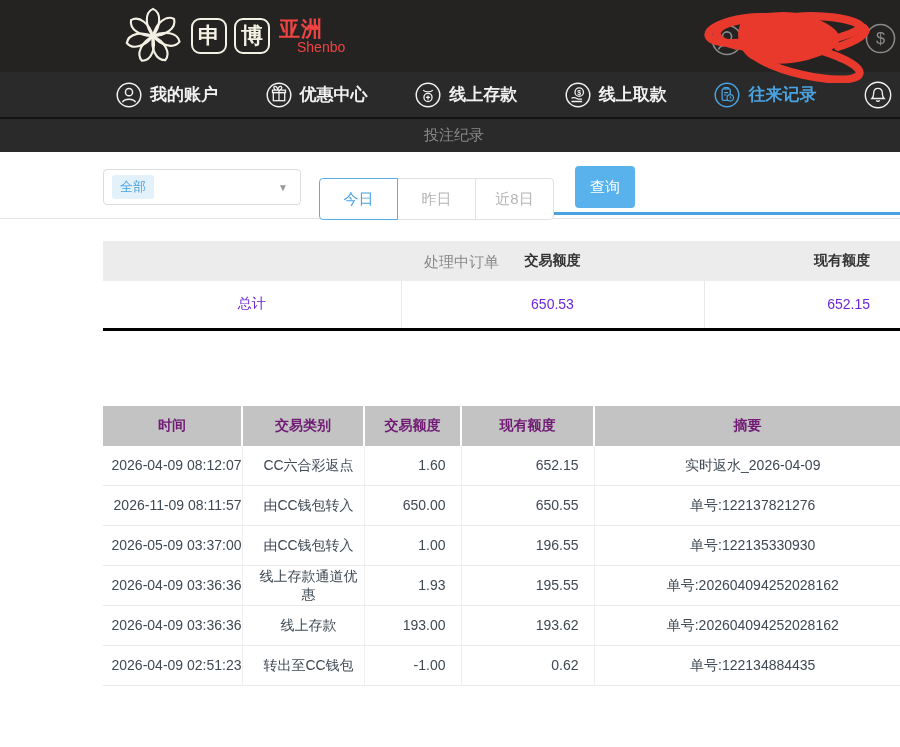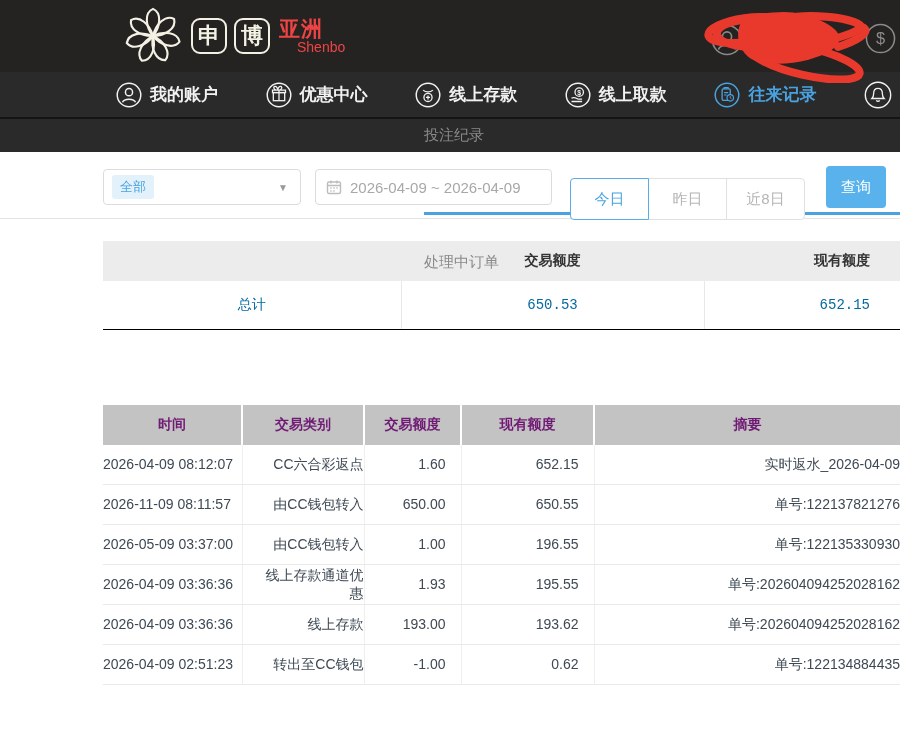--- a/index.html
+++ b/index.html
@@ -58,36 +58,36 @@
   .seg-btn.active { border:1px solid #55aee8; color:#4aa3e0; z-index:2; }
 
   .search-btn { margin-left:21px; width:60px; height:42px; background:#5ab2ec; border:none;
     border-radius:4px; color:#fff; font-size:15px; cursor:pointer;
     font-family:"Liberation Sans",sans-serif; }
 
   
   table { border-collapse:collapse; table-layout:fixed; }
   .summary-table { margin:22px 0 0 103px; width:797px; font-size:14px; }
   .summary-table th { background:#ececec; height:40px; font-weight:bold; color:#333; }
-  .summary-table td { height:48px; color:#0369a1; border-bottom:1px solid #000000;
-    background:#fff;font-family:Liberation Mono, monospace; }
+  .summary-table td { height:48px; color:#6d28d9; border-bottom:3px solid #000000;
+    background:#fff; }
   .summary-table td + td { border-left:1px solid #e8e8e8; }
   .sum-c { text-align:center; }
   .sum-r { text-align:right; padding-right:30px; }
 
   
   .main-table { margin:75px 0 0 103px; width:797px; font-size:14px; }
   .main-table th { background:#c3c3c3; color:#701a75; height:40px; font-weight:bold;
     border-right:2px solid #fff; }
   .main-table th:last-child { border-right:none; }
   .main-table td { height:40px; color:#3e4954; border-bottom:1px solid #eaeaea;
     border-right:1px solid #efefef; background:#fff; line-height:1.25; padding:2px 0; }
   .main-table td:last-child { border-right:none; }
-  .cell-c { text-align:left; }
-  .cell-l { padding-left:11px !important; text-align:right; }
+  .cell-c { text-align:right; }
+  .cell-l { padding-left:11px !important; text-align:center; }
   .cell-r { text-align:right; padding-right:15px !important; }
 </style>
 </head>
 <body>
 
 <header class="top-bar">
   <div class="logo">
     <svg class="logo-flower" viewBox="0 0 64 64">
       <g fill="none" stroke="#f3f1e4" stroke-width="2.2" stroke-linecap="round">
         <g id="petals">
@@ -191,28 +191,20 @@
 
 <div class="content">
 
   <div class="filter-section">
     <div class="filter-row">
       <div class="select-box">
         <span class="tag">全部</span>
         <span class="caret">▼</span>
       </div>
 
-      <div class="date-box">
-        <svg width="16" height="16" viewBox="0 0 16 16">
-          <rect x="1.5" y="3" width="13" height="11.5" rx="1.5" fill="none" stroke="#bcbcbc" stroke-width="1.4"></rect>
-          <path d="M1.5 6.5 h13 M5 1.5 v3 M11 1.5 v3" stroke="#bcbcbc" stroke-width="1.4" fill="none"></path>
-          <path d="M4 9 h2 M7 9 h2 M10 9 h2 M4 12 h2 M7 12 h2" stroke="#bcbcbc" stroke-width="1.2"></path>
-        </svg>
-        <span class="date-text">2026-04-09 ~ 2026-04-09</span>
-      </div>
 
       <div class="seg-group">
         <div class="seg-btn active">今日</div>
         <div class="seg-btn">昨日</div>
         <div class="seg-btn">近8日</div>
       </div>
 
       <button class="search-btn">查询</button>
     </div>
   </div>

